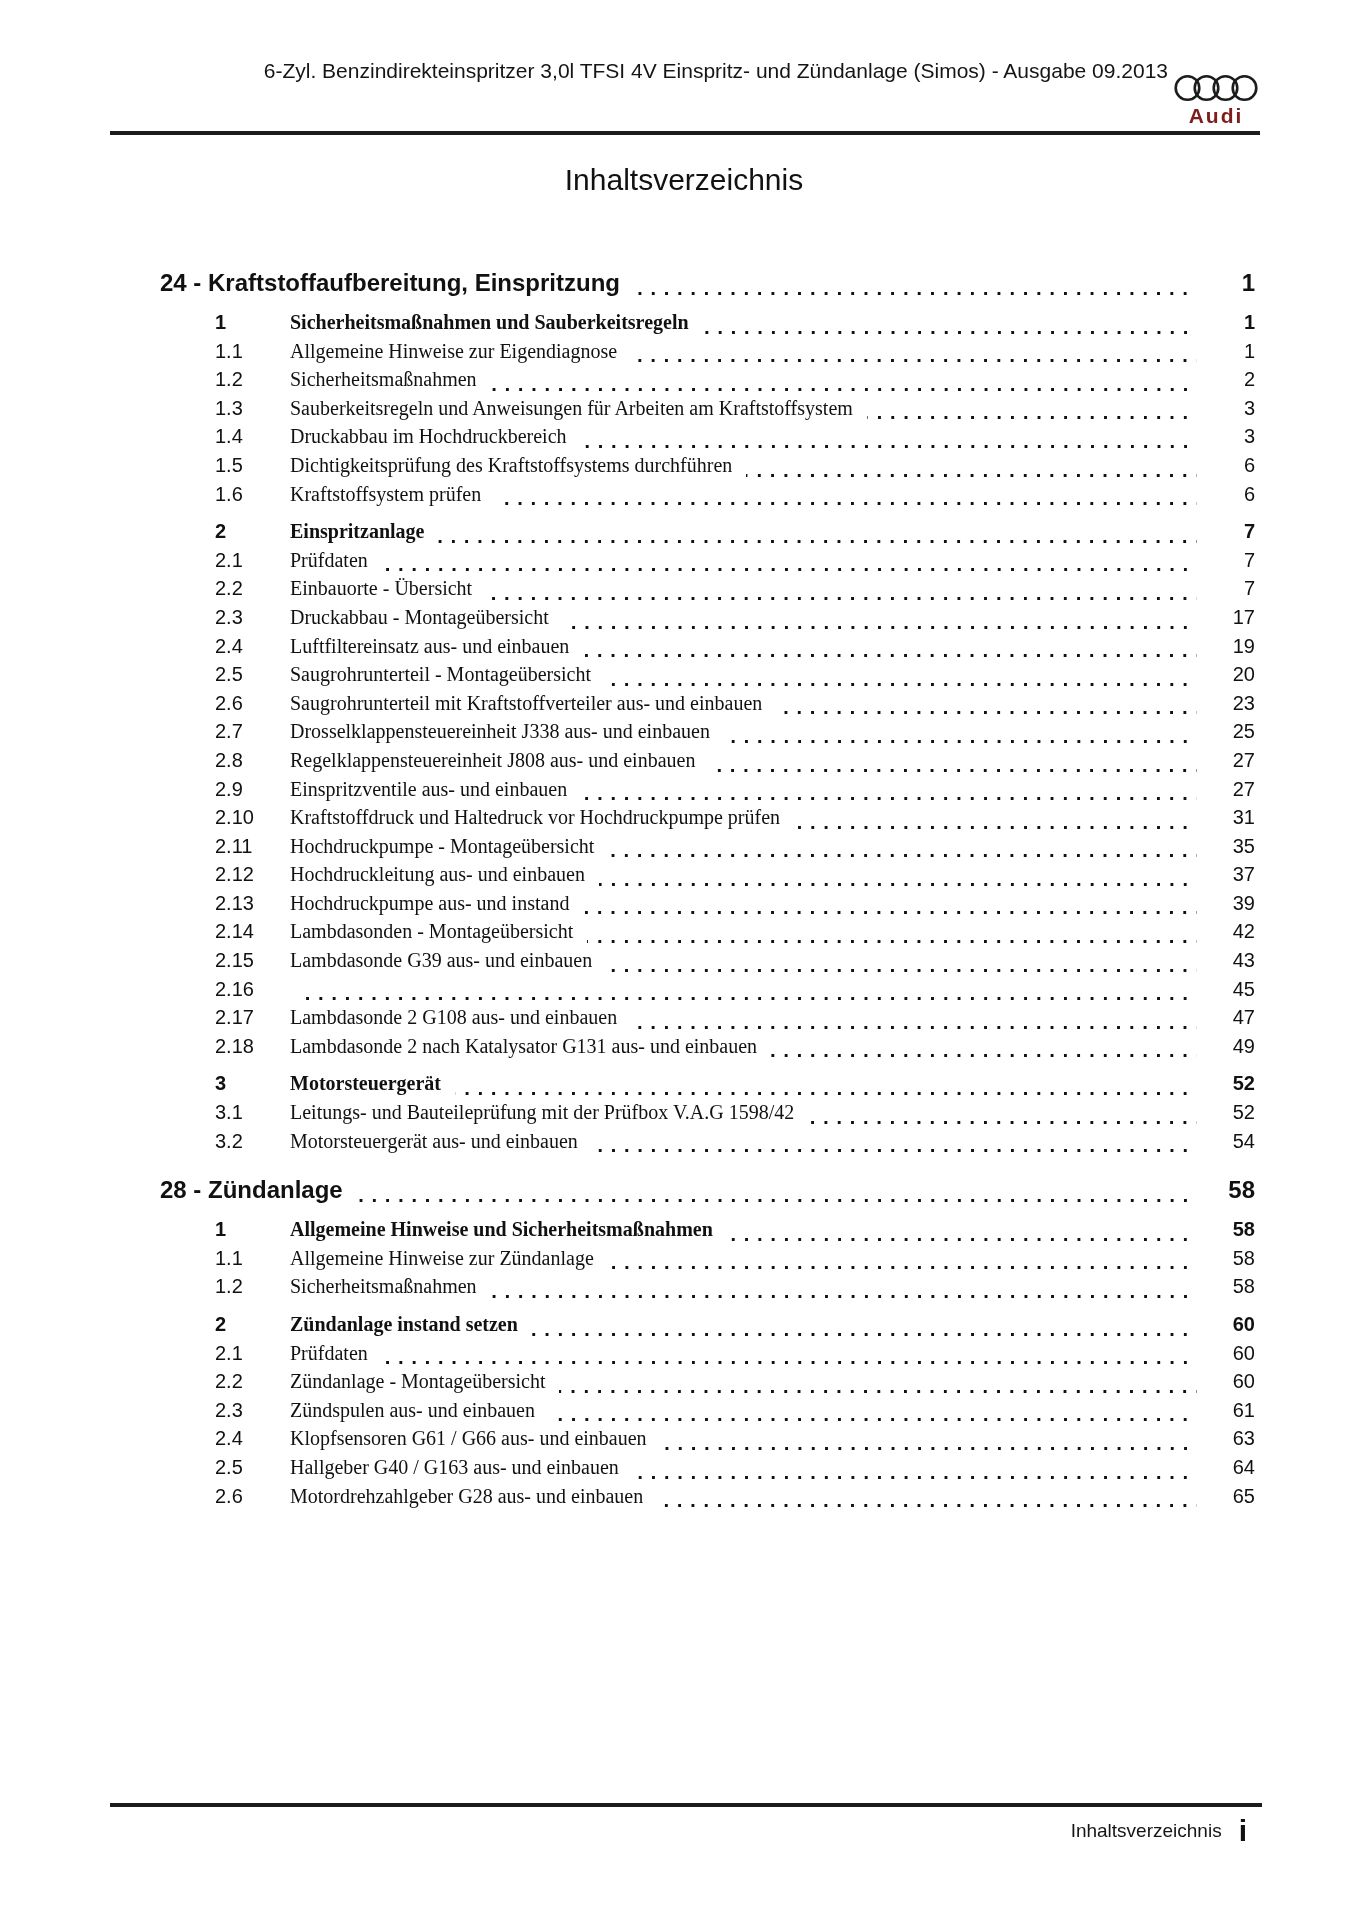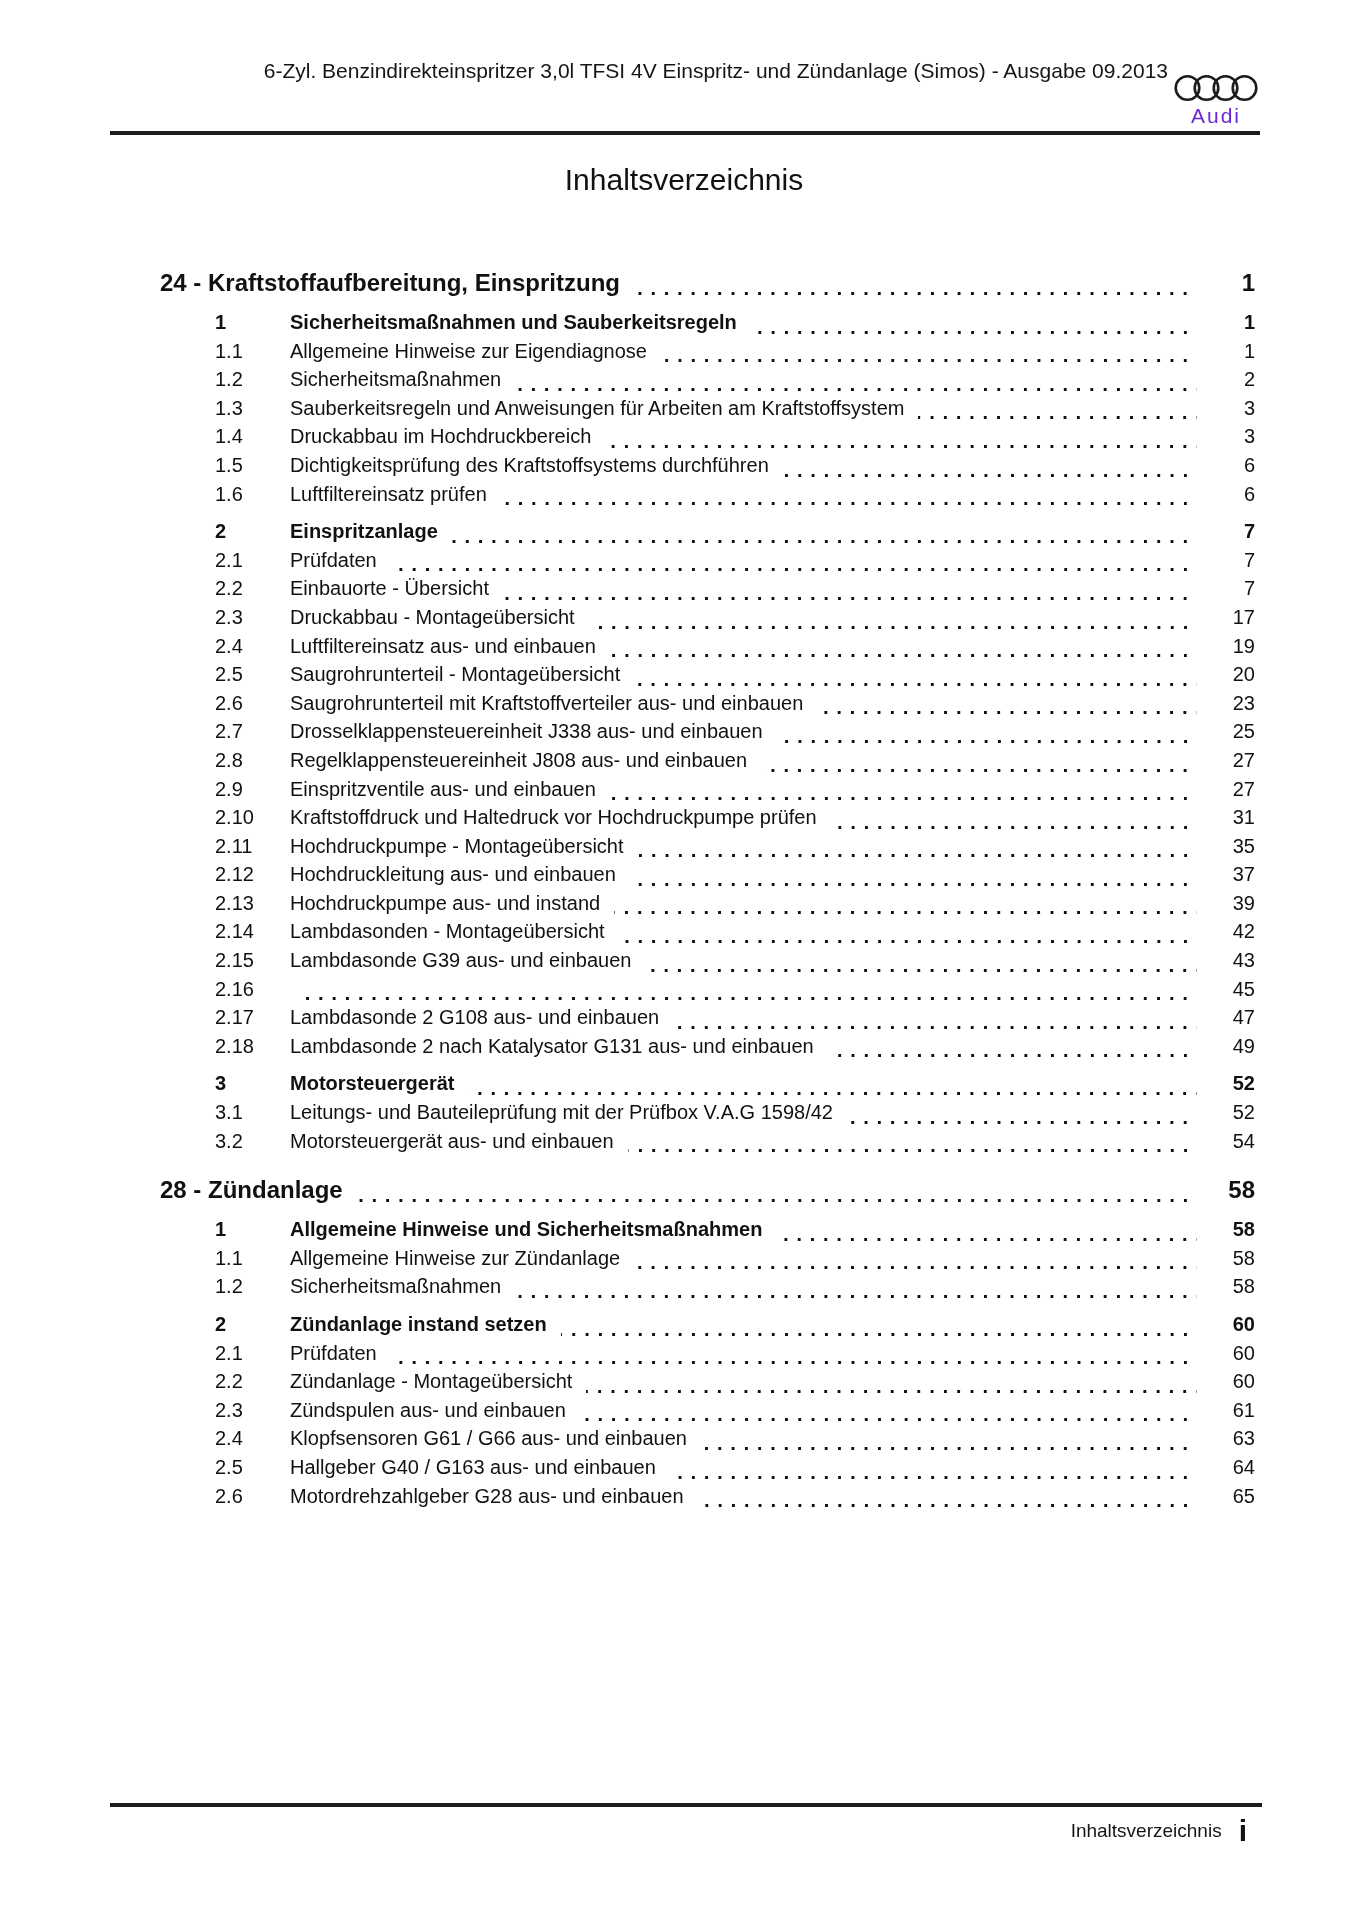--- a/index.html
+++ b/index.html
@@ -11,42 +11,42 @@
   .page{position:absolute;inset:0;background:#fff;overflow:hidden;}
 
   
   .header-text{
     position:absolute;top:57px;right:189px;text-align:right;
     font-size:21px;line-height:28px;white-space:nowrap;color:#151515;
   }
   .logo{position:absolute;top:72px;right:99px;width:84px;text-align:center;}
   .logo svg{display:block;margin:0 auto;}
   .wordmark{
-    font-size:21px;font-weight:400;letter-spacing:2px;color:#6d28d9;
+    font-size:21px;font-weight:700;letter-spacing:2px;color:#7f1d1d;
     margin-top:1px;line-height:22px;
   }
   .header-rule{
     position:absolute;top:131px;left:110px;right:97px;height:4px;background:#1c1c1c;
   }
 
   
   .doc-title{
     position:absolute;top:163px;left:113px;width:1142px;margin:0;
     text-align:center;font-size:30px;font-weight:400;color:#111;
   }
 
   
   .toc{position:absolute;top:251px;left:113px;width:1142px;}
   .row{display:flex;align-items:flex-start;white-space:nowrap;}
   .entry-row{height:28.6px;font-size:20px;}
   .entry-row.bold{font-weight:700;margin-top:9px;}
   .chapter-row{height:33px;margin-top:18px;margin-bottom:6px;font-size:24px;font-weight:700;}
   .ch-label{margin-left:47px;flex:none;}
   .num{margin-left:102px;width:75px;flex:none;}
-  .entry-title{flex:none;}
+  .entry-title{flex:none;font-family:Liberation Serif, serif;}
   .leader{
     flex:1;align-self:flex-end;height:3px;margin:0 10px 6px 14px;
     background-image:radial-gradient(circle at 1.5px 1.5px,#111 1.45px,transparent 1.8px);
     background-size:13.3px 3px;background-repeat:repeat-x;background-position:right bottom;
   }
   .chapter-row .leader{margin-bottom:7px;}
   .page-num{width:48px;text-align:right;flex:none;}
 
   
   .footer-rule{
@@ -122,21 +122,21 @@
     <span class="page-num">3</span>
   </div>
       <div class="row entry-row">
     <span class="num">1.5</span>
     <span class="entry-title">Dichtigkeitsprüfung des Kraftstoffsystems durchführen</span>
     <span class="leader"></span>
     <span class="page-num">6</span>
   </div>
       <div class="row entry-row">
     <span class="num">1.6</span>
-    <span class="entry-title">Luftfiltereinsatz prüfen</span>
+    <span class="entry-title">Kraftstoffsystem prüfen</span>
     <span class="leader"></span>
     <span class="page-num">6</span>
   </div>
       <div class="row entry-row bold">
     <span class="num">2</span>
     <span class="entry-title">Einspritzanlage</span>
     <span class="leader"></span>
     <span class="page-num">7</span>
   </div>
       <div class="row entry-row">

